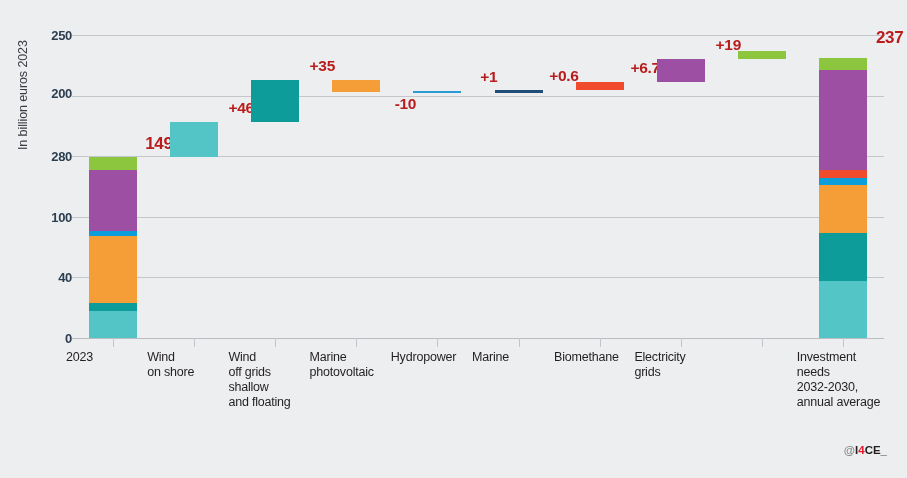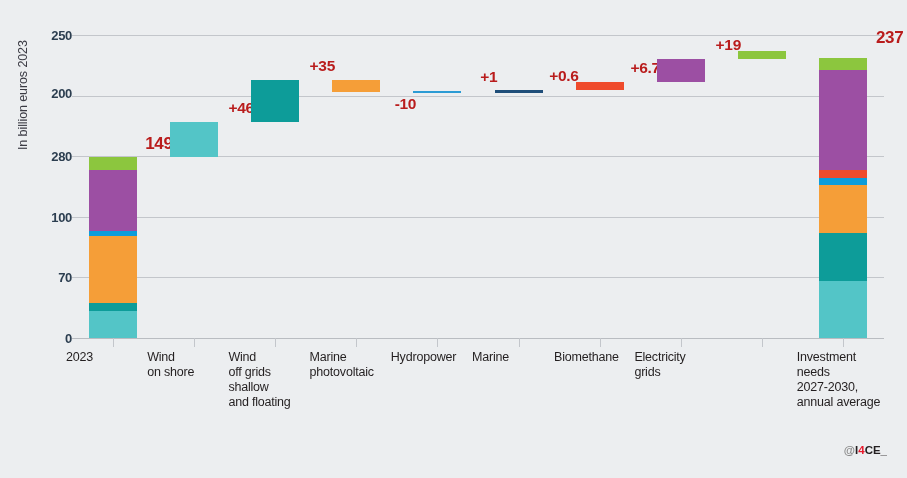--- a/index.html
+++ b/index.html
@@ -108,21 +108,21 @@
 </style>
 </head>
 <body>
 
 <div id="chart">
 
   <div class="axis-title">In billion euros 2023</div>
 
   <div id="yaxis">
       <div class="ytick" style="top: 338px;">0</div>
-      <div class="ytick" style="top: 277.4px;">70</div>
+      <div class="ytick" style="top: 277.4px;">40</div>
       <div class="ytick" style="top: 216.8px;">100</div>
       <div class="ytick" style="top: 156.2px;">280</div>
       <div class="ytick" style="top: 93px;">200</div>
       <div class="ytick" style="top: 35px;">250</div>
     </div>
 
   <div id="plot">
       <div class="gridline zero" style="top: 338px;"></div>
       <div class="gridline" style="top: 277.4px;"></div>
       <div class="gridline" style="top: 216.8px;"></div>
@@ -199,21 +199,21 @@
         <div class="seg" style="background: rgb(245, 158, 56); top: 134.532px; height: 47.268px;"></div>
         <div class="seg" style="background: rgb(12, 157, 219); top: 127.26px; height: 7.272px;"></div>
         <div class="seg" style="background: rgb(239, 75, 44); top: 118.776px; height: 8.484px;"></div>
         <div class="seg" style="background: rgb(156, 79, 163); top: 19.392px; height: 99.384px;"></div>
         <div class="seg" style="background: rgb(140, 198, 62); top: 7.272px; height: 12.12px;"></div>
       </div>
       <div class="vlabel big" style="left: 711.4px; width: 120px; top: 27.756px;">237</div>
       <div class="cat" style="left: 724.8px; width: 93.2px;">
         <div>Investment</div>
         <div>needs</div>
-        <div>2027-2030,</div>
+        <div>2032-2030,</div>
         <div>annual average</div>
       </div>
     </div>
 
   <div id="watermark">
     <span class="at">@</span><span>I</span><span class="four">4</span><span>CE_</span>
   </div>
 
 </div>
 

